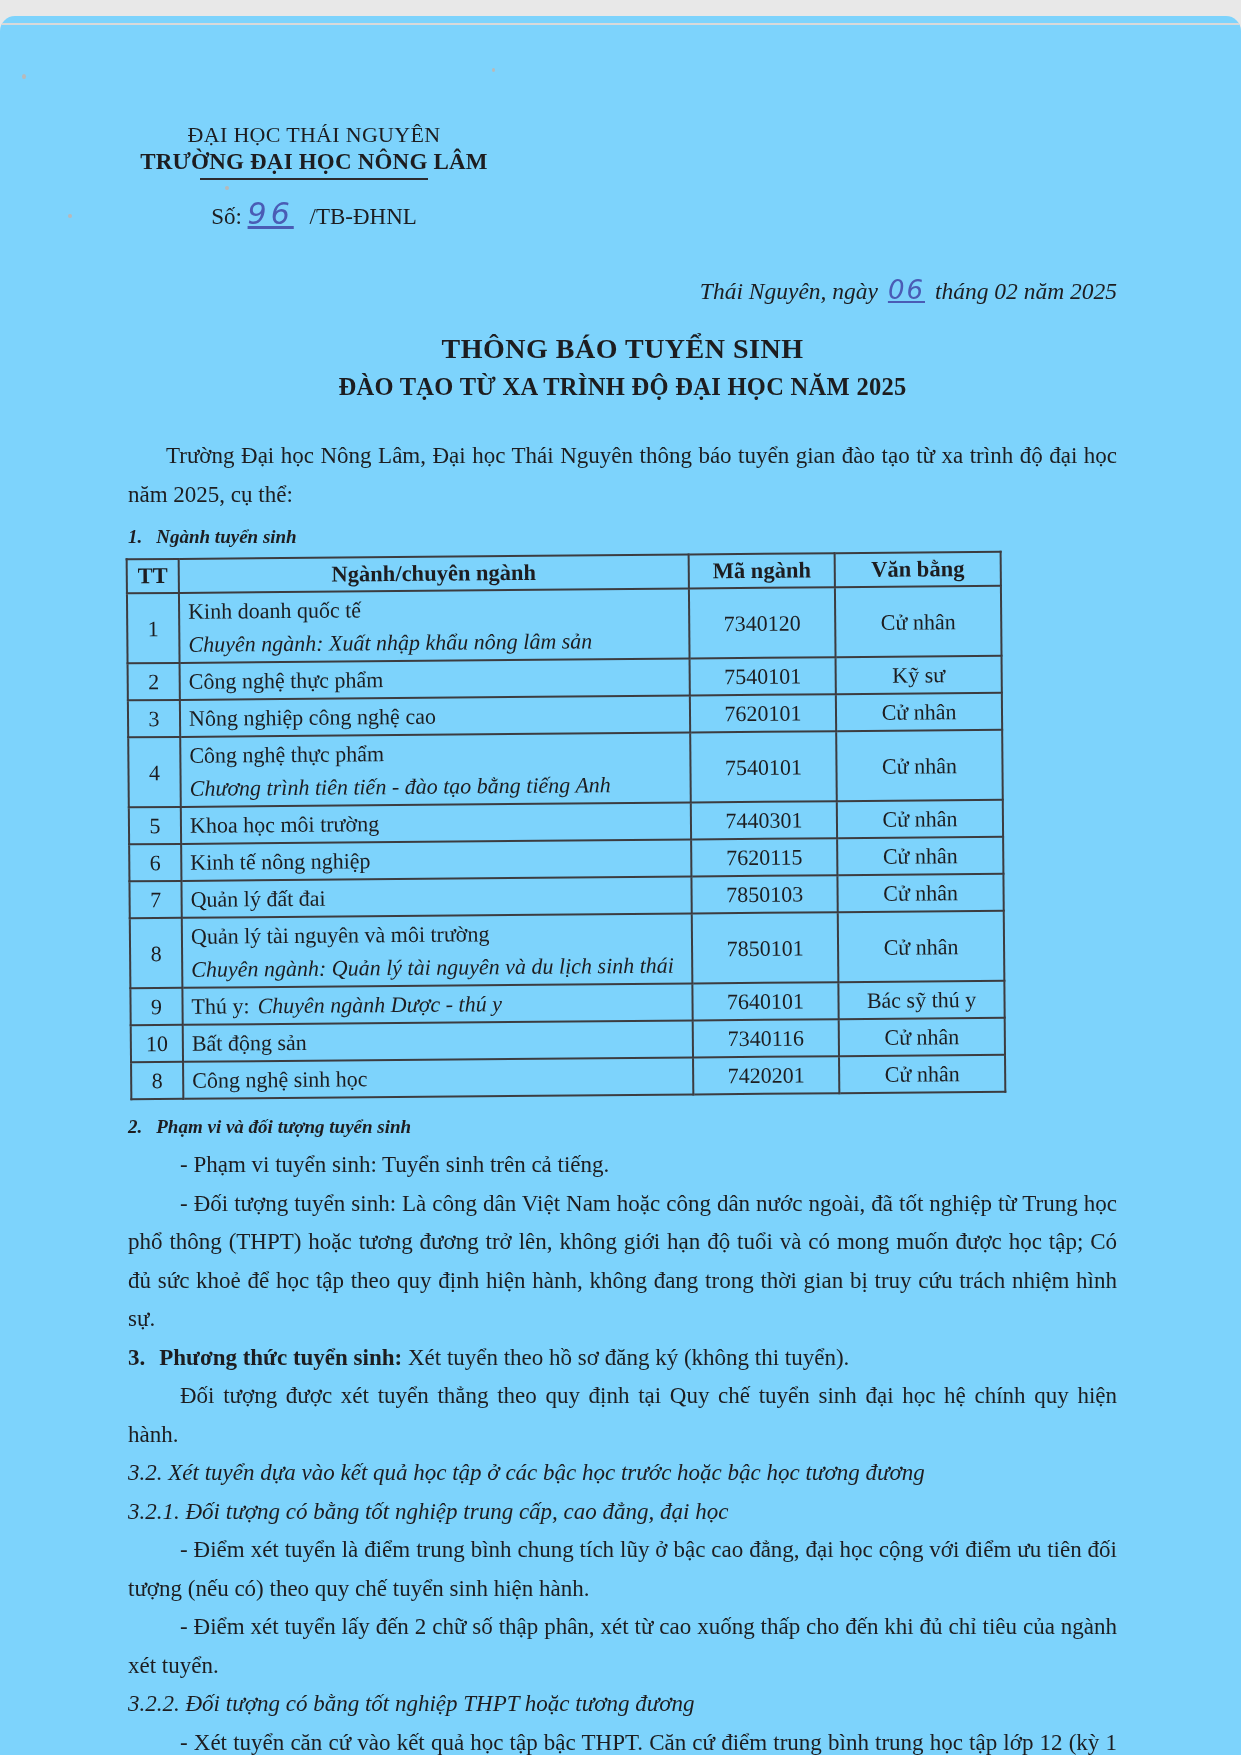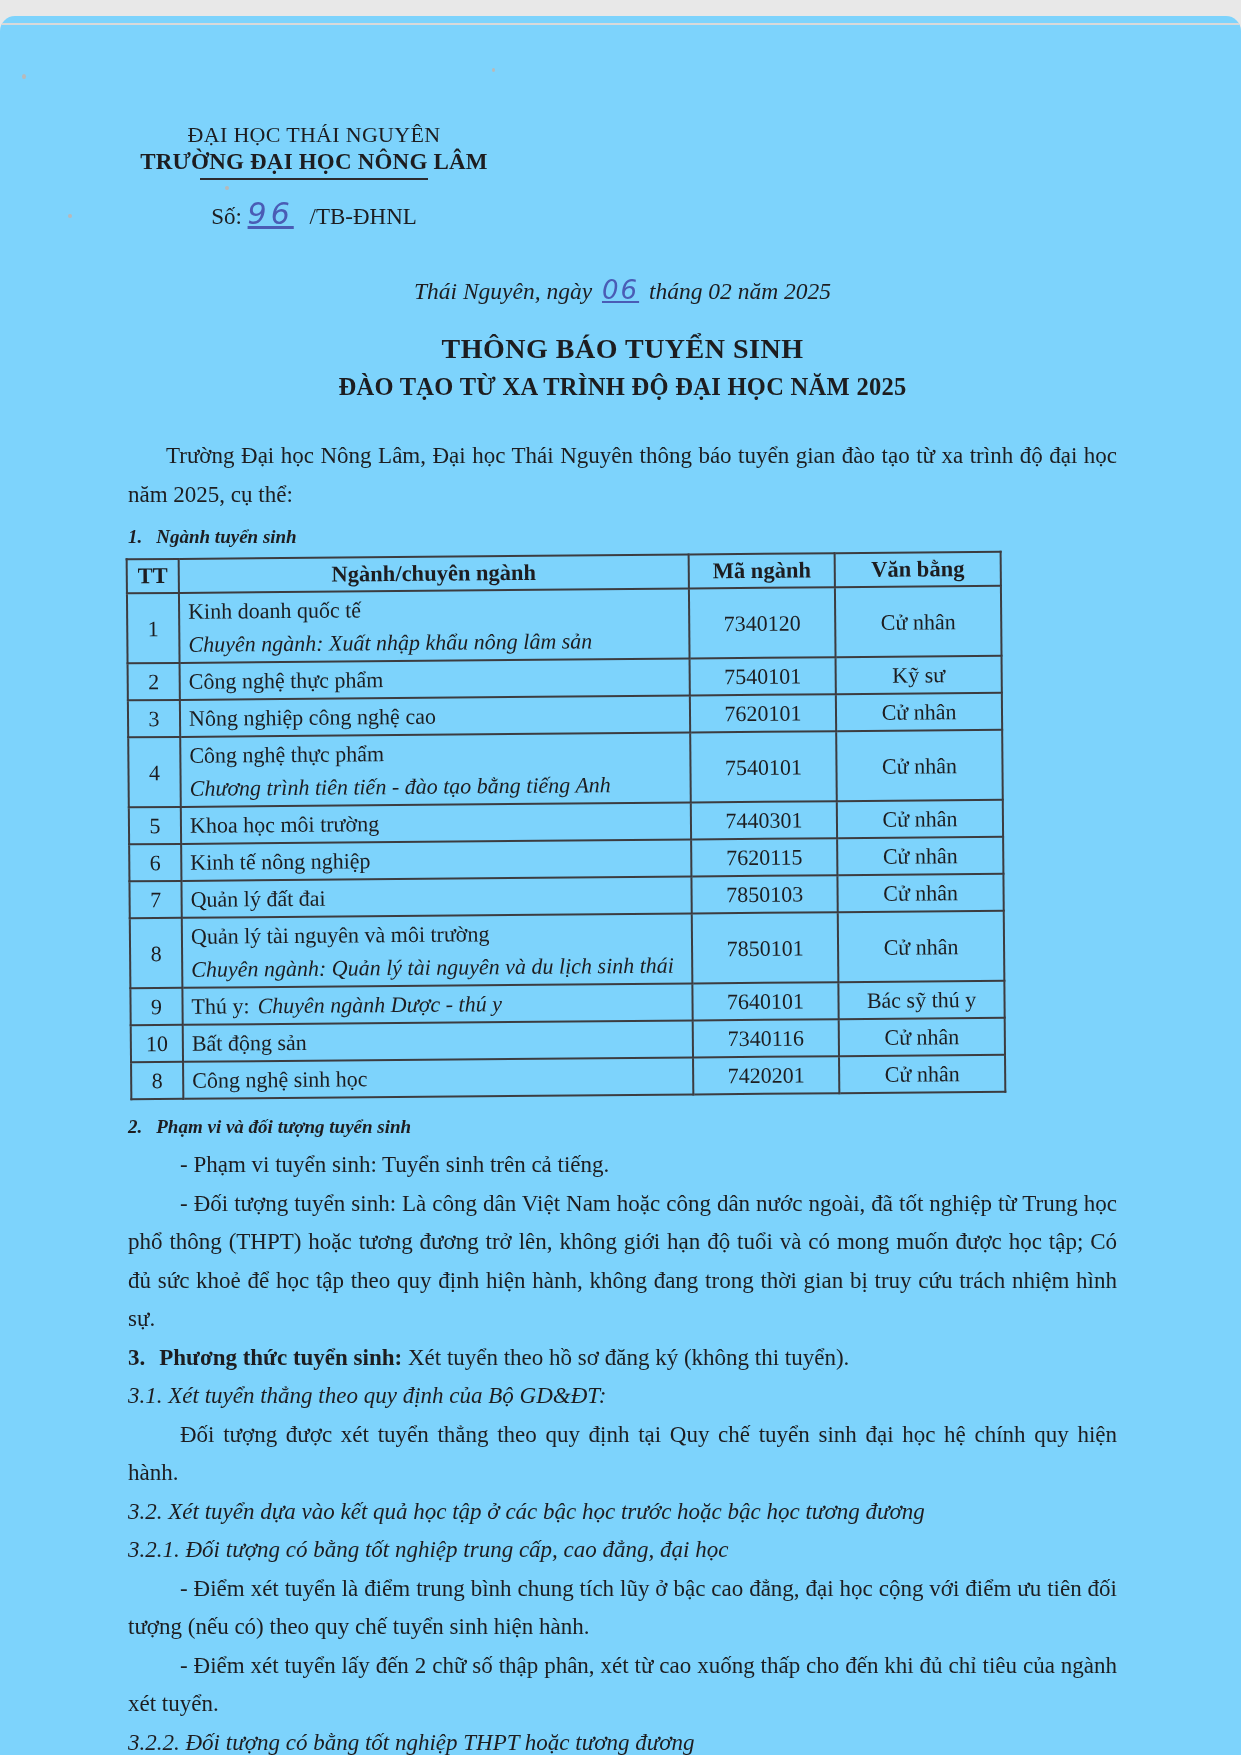--- a/index.html
+++ b/index.html
@@ -19,21 +19,21 @@
   .hdr-left .l2{font-size:23px;font-weight:bold;margin-top:1px;letter-spacing:.2px;}
   .rule-l{width:228px;border-bottom:2px solid #2c2c30;margin:3px auto 0;}
   .so-line{font-size:23px;margin-top:16px;}
   .hand{color:#4a5cb5;font-size:30px;font-family:"DejaVu Sans",sans-serif;font-style:italic;letter-spacing:4px;text-decoration:underline;}
   .so-suffix{margin-left:10px;}
   .hdr-right{width:552px;text-align:center;}
   .hdr-right .l1{font-size:23px;font-weight:bold;letter-spacing:.2px;}
   .hdr-right .l2{font-size:23px;font-weight:bold;margin-top:5px;}
   .rule-r{width:304px;border-bottom:2px solid #2c2c30;margin:4px auto 0;}
 
-  .date-line{text-align:center;font-style:italic;font-size:23.5px;margin-top:44px;}
+  .date-line{text-align:right;font-style:italic;font-size:23.5px;margin-top:44px;}
   .date-line .hand{font-size:26px;letter-spacing:2px;margin:0 4px;}
 
   
   .title{ text-align:center;margin-top:28px;}
   .title .t1{font-size:28px;font-weight:bold;letter-spacing:.5px;}
   .title .t2{font-size:24.5px;font-weight:bold;margin-top:8px;letter-spacing:.3px;}
 
   .intro{margin-top:36px;font-size:23px;line-height:39px;text-align:justify;text-indent:38px;}
 
   .sec-h{font-size:19px;font-weight:bold;margin-top:4px;line-height:38px;font-style:italic;}
@@ -185,21 +185,20 @@
     <div class="sec-h" style="margin-top:8px;">
       <span>2.</span><span class="num-gap"></span><span>Phạm vi và đối tượng tuyển sinh</span>
     </div>
     <div class="para ind">- Phạm vi tuyển sinh: Tuyển sinh trên cả tiếng.</div>
     <div class="para ind">- Đối tượng tuyển sinh: Là công dân Việt Nam hoặc công dân nước ngoài, đã tốt nghiệp từ Trung học phổ thông (THPT) hoặc tương đương trở lên, không giới hạn độ tuổi và có mong muốn được học tập; Có đủ sức khoẻ để học tập theo quy định hiện hành, không đang trong thời gian bị truy cứu trách nhiệm hình sự.</div>
 
     <div class="para">
       <span class="b">3.</span><span class="num-gap"></span><span class="b">Phương thức tuyển sinh:</span><span> Xét tuyển theo hồ sơ đăng ký (không thi tuyển).</span>
     </div>
 
-    <div class="para it">3.1. Xét tuyển thẳng theo quy định của Bộ GD&amp;ĐT:</div>
     <div class="para ind">Đối tượng được xét tuyển thẳng theo quy định tại Quy chế tuyển sinh đại học hệ chính quy hiện hành.</div>
 
     <div class="para it">3.2. Xét tuyển dựa vào kết quả học tập ở các bậc học trước hoặc bậc học tương đương</div>
     <div class="para it">3.2.1. Đối tượng có bằng tốt nghiệp trung cấp, cao đẳng, đại học</div>
     <div class="para ind">- Điểm xét tuyển là điểm trung bình chung tích lũy ở bậc cao đẳng, đại học cộng với điểm ưu tiên đối tượng (nếu có) theo quy chế tuyển sinh hiện hành.</div>
     <div class="para ind">- Điểm xét tuyển lấy đến 2 chữ số thập phân, xét từ cao xuống thấp cho đến khi đủ chỉ tiêu của ngành xét tuyển.</div>
 
     <div class="para it">3.2.2. Đối tượng có bằng tốt nghiệp THPT hoặc tương đương</div>
     <div class="para ind">- Xét tuyển căn cứ vào kết quả học tập bậc THPT. Căn cứ điểm trung bình trung học tập lớp 12 (kỳ 1 + (kỳ 2 * 2) cộng với điểm ưu tiên đối tượng (nếu có) theo Quy chế tuyển sinh hiện hành.</div>
 

